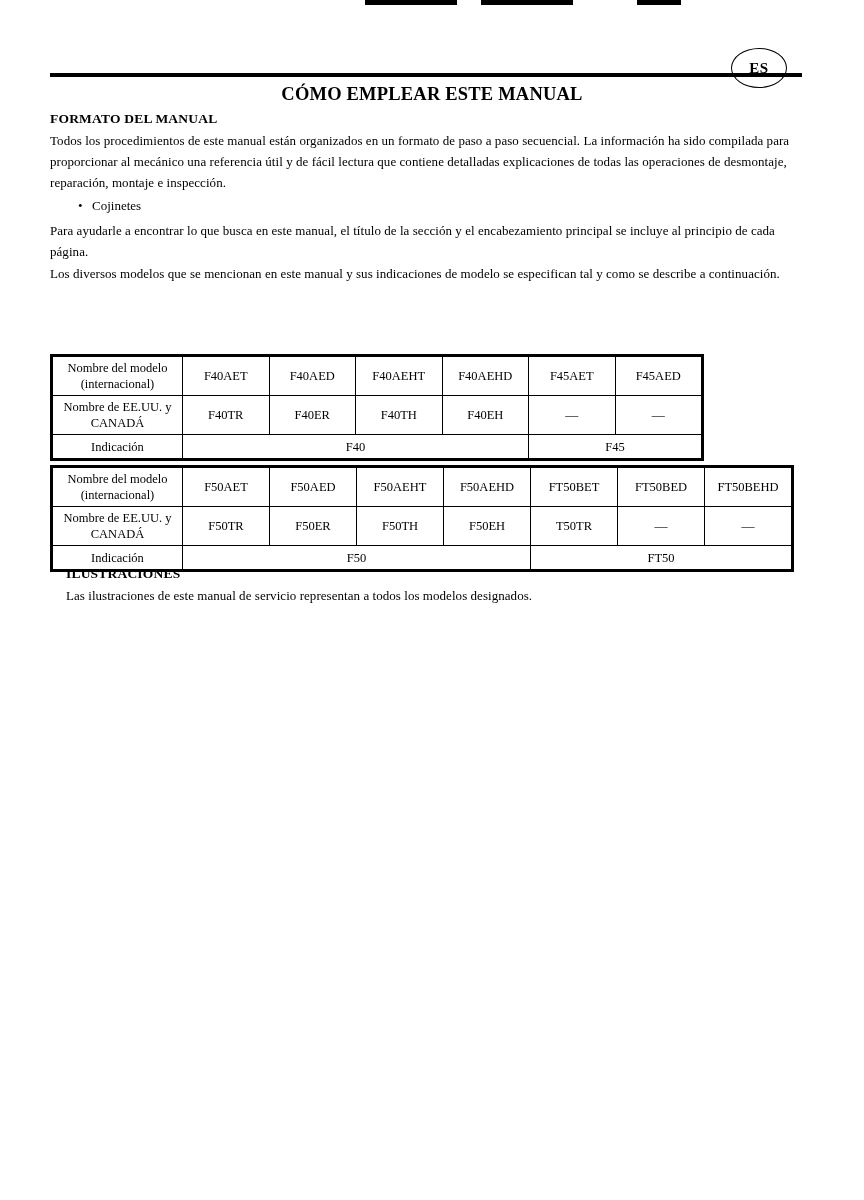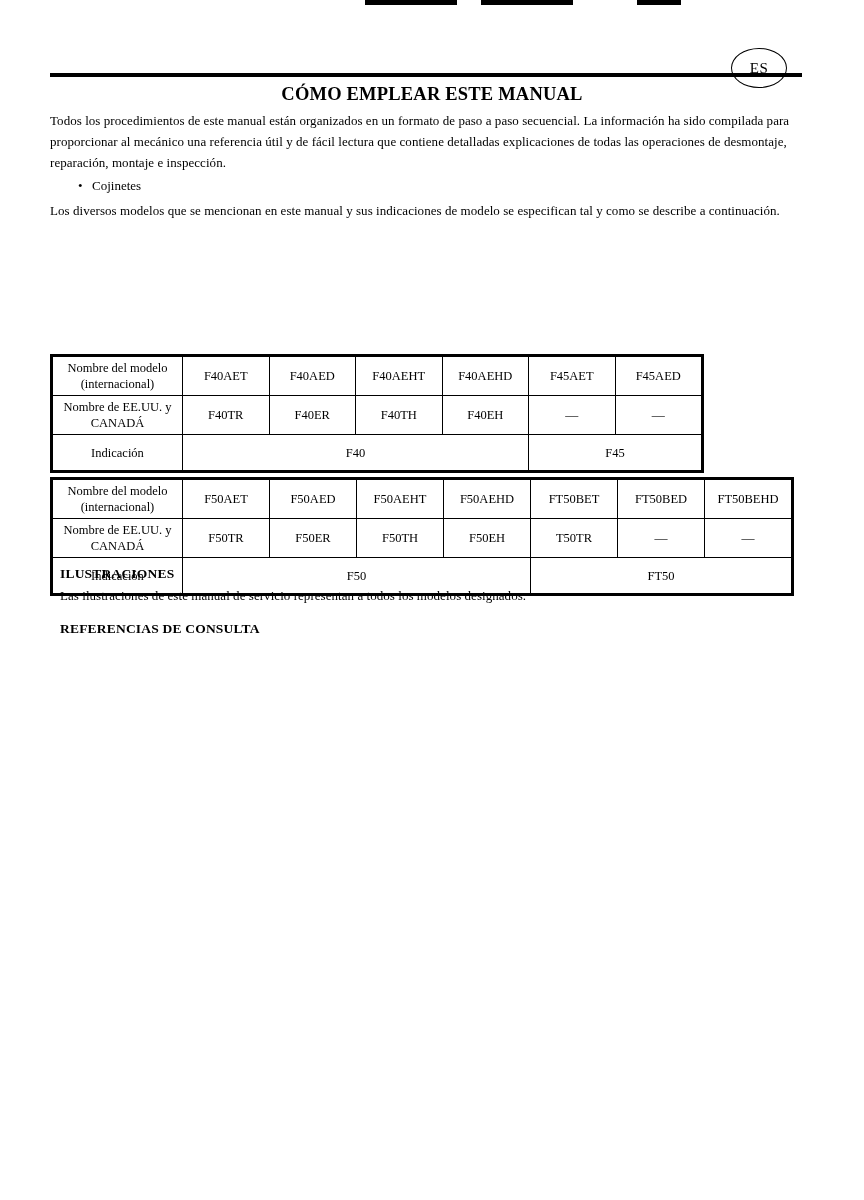--- a/index.html
+++ b/index.html
@@ -47,21 +47,21 @@
     top: 48px;
     width: 56px;
     height: 40px;
     border: 1.6px solid #000;
     border-radius: 50%;
     box-sizing: border-box;
     display: flex;
     align-items: center;
     justify-content: center;
     font-family: "Liberation Serif", serif;
-    font-weight: normal;
+    font-weight: bold;
     font-size: 15px;
     letter-spacing: 0.5px;
     line-height: 1;
   }
 
   
   .header-rule {
     position: absolute;
     left: 50px;
     top: 73px;
@@ -144,41 +144,41 @@
     box-sizing: border-box;
   }
   table.model-table.t1 { width: 650px; }
   table.model-table.t2 { width: 740px; margin-top: 0px; }
 
   table.model-table td.rowhead {
     width: 130px;
     font-size: 12.5px;
   }
   table.model-table td.ind-row {
-    height: 36px;
+    height: 24px;
   }
   table.model-table td.ind-label {
     height: 14px;
   }
   .tbl-outer {
     border: 2.4px solid #000;
     display: inline-block;
     box-sizing: content-box;
   }
 
   .dash { font-size: 13px; }
 
   .tables-area {
     position: absolute;
     left: 50px;
     top: 354px;
   }
   .tail-area {
     position: absolute;
-    left: 60px;
+    left: 66px;
     top: 565px;
     width: 760px;
   }
 </style>
 </head>
 <body>
 
 <div class="page">
 
   <div class="tab-marks">
@@ -188,29 +188,31 @@
   </div>
 
   <div class="es-badge">ES</div>
 
   <div class="header-rule"></div>
 
   <div class="page-title">CÓMO EMPLEAR ESTE MANUAL</div>
 
   <div class="content">
 
+    <h2 class="sec-head">FORMATO DEL MANUAL</h2>
     <p class="body-text">Todos los procedimientos de este manual están organizados en un formato de paso a paso secuencial. La información ha sido compilada para proporcionar al mecánico una referencia útil y de fácil lectura que contiene detalladas explicaciones de todas las operaciones de desmontaje, reparación, montaje e inspección.</p>
 
     <div class="bullet-block">
       <div class="bullet-row">
         <span class="bullet-dot">•</span>
         <span class="bl-label">Cojinetes</span>
       </div>
     </div>
 
+    <p class="body-text">Para ayudarle a encontrar lo que busca en este manual, el título de la sección y el encabezamiento principal se incluye al principio de cada página.</p>
 
     <p class="body-text">Los diversos modelos que se mencionan en este manual y sus indicaciones de modelo se especifican tal y como se describe a continuación.</p>
   </div>
 
   <div class="tables-area">
 
     <div class="tbl-outer">
       <table class="model-table t1">
         <tbody>
             <tr>
@@ -283,16 +285,15 @@
       </tbody>
         </table>
     </div>
 
   </div>
 
   <div class="tail-area">
     <h2 class="sec-head">ILUSTRACIONES</h2>
     <p class="body-text">Las ilustraciones de este manual de servicio representan a todos los modelos designados.</p>
 
-    <h2 class="sec-head spaced">REFERENCIAS DE CONSULTA</h2>
   </div>
 
 </div>
 
 </body></html>

